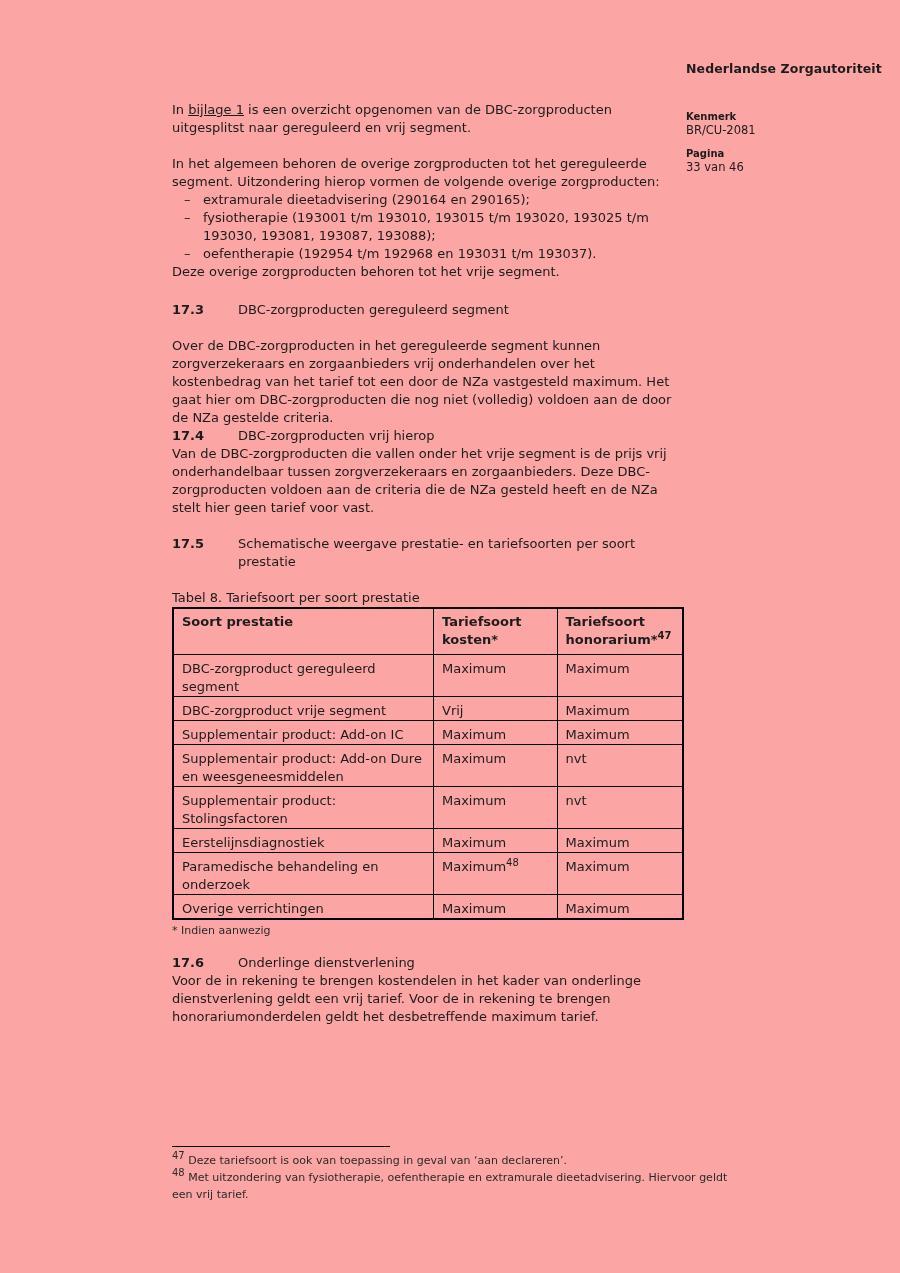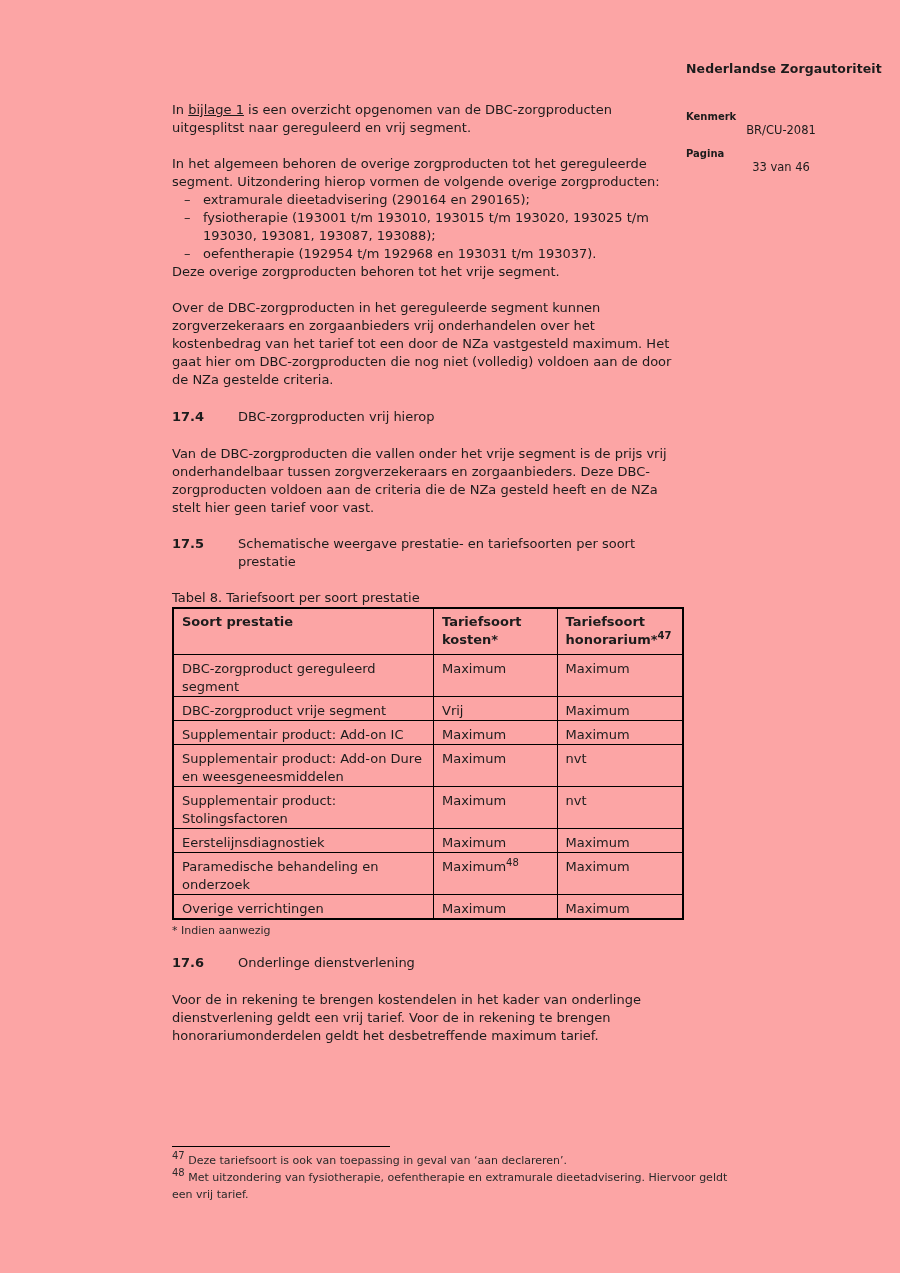--- a/index.html
+++ b/index.html
@@ -12,28 +12,28 @@
     font-size:13px;
     color:#1c1c1c;
     overflow:hidden;
   }
   .brand {
     position:absolute; left:686px; top:61px;
     font-weight:bold; font-size:12.5px; letter-spacing:0.1px;
   }
   .meta { position:absolute; left:686px; top:110px; width:190px; }
   .meta-label { font-weight:bold; font-size:10px; line-height:13px; }
-  .meta-value { font-size:11.5px; line-height:14px; margin-bottom:10px;text-align:center; }
+  .meta-value { font-size:11.5px; line-height:14px; margin-bottom:10px; }
   .content {
     position:absolute; left:172px; top:101px; width:512px;
     line-height:18px;
   }
   .para { margin:0; }
   .gap18 { margin-top:18px; }
-  .gap19 { margin-top:19px; }
+  .gap19 { }
   .gap20 { margin-top:20px; }
   .doclink { text-decoration:underline; }
   .dash-list { }
   .dash-li { display:flex; }
   .dash-li .dash { width:19px; margin-left:12px; flex-shrink:0; }
   .dash-li .li-text { flex:1; }
   .section-h { display:flex; font-size:13px; }
   .section-h .h-num { width:66px; flex-shrink:0; font-weight:bold; }
   .section-h .h-title { flex:1; }
   .tbl-caption { margin-top:18px; }
@@ -95,20 +95,24 @@
         <span class="li-text">fysiotherapie (193001 t/m 193010, 193015 t/m 193020, 193025 t/m 193030, 193081, 193087, 193088);</span>
       </div>
       <div class="dash-li">
         <span class="dash">–</span>
         <span class="li-text">oefentherapie (192954 t/m 192968 en 193031 t/m 193037).</span>
       </div>
     </div>
 
     <p class="para">Deze overige zorgproducten behoren tot het vrije segment.</p>
 
+    <div class="section-h gap20">
+      <span class="h-num">17.3</span>
+      <span class="h-title">DBC-zorgproducten gereguleerd segment</span>
+    </div>
     <p class="para gap18">Over de DBC-zorgproducten in het gereguleerde segment kunnen zorgverzekeraars en zorgaanbieders vrij onderhandelen over het kostenbedrag van het tarief tot een door de NZa vastgesteld maximum. Het gaat hier om DBC-zorgproducten die nog niet (volledig) voldoen aan de door de NZa gestelde criteria.</p>
 
     <div class="section-h gap19">
       <span class="h-num">17.4</span>
       <span class="h-title">DBC-zorgproducten vrij hierop</span>
     </div>
     <p class="para gap19">Van de DBC-zorgproducten die vallen onder het vrije segment is de prijs vrij onderhandelbaar tussen zorgverzekeraars en zorgaanbieders. Deze DBC-zorgproducten voldoen aan de criteria die de NZa gesteld heeft en de NZa stelt hier geen tarief voor vast.</p>
 
     <div class="section-h gap18">
       <span class="h-num">17.5</span>

